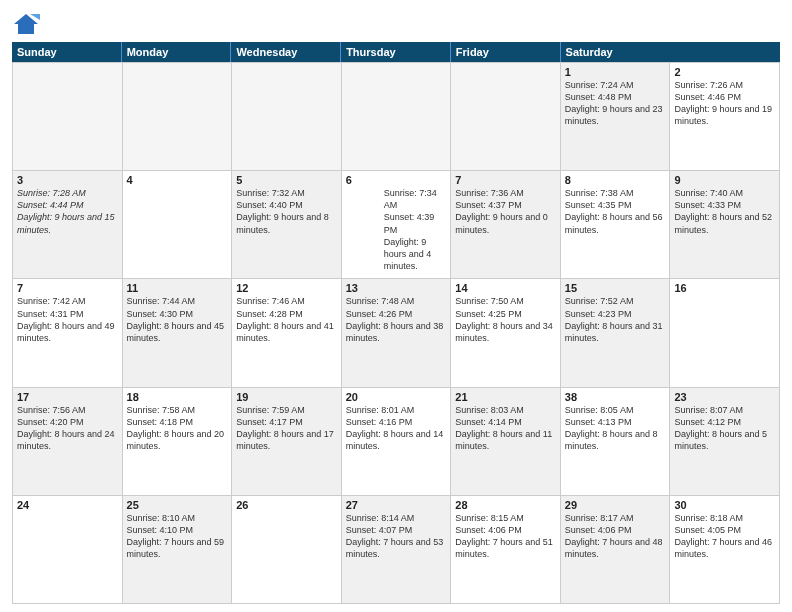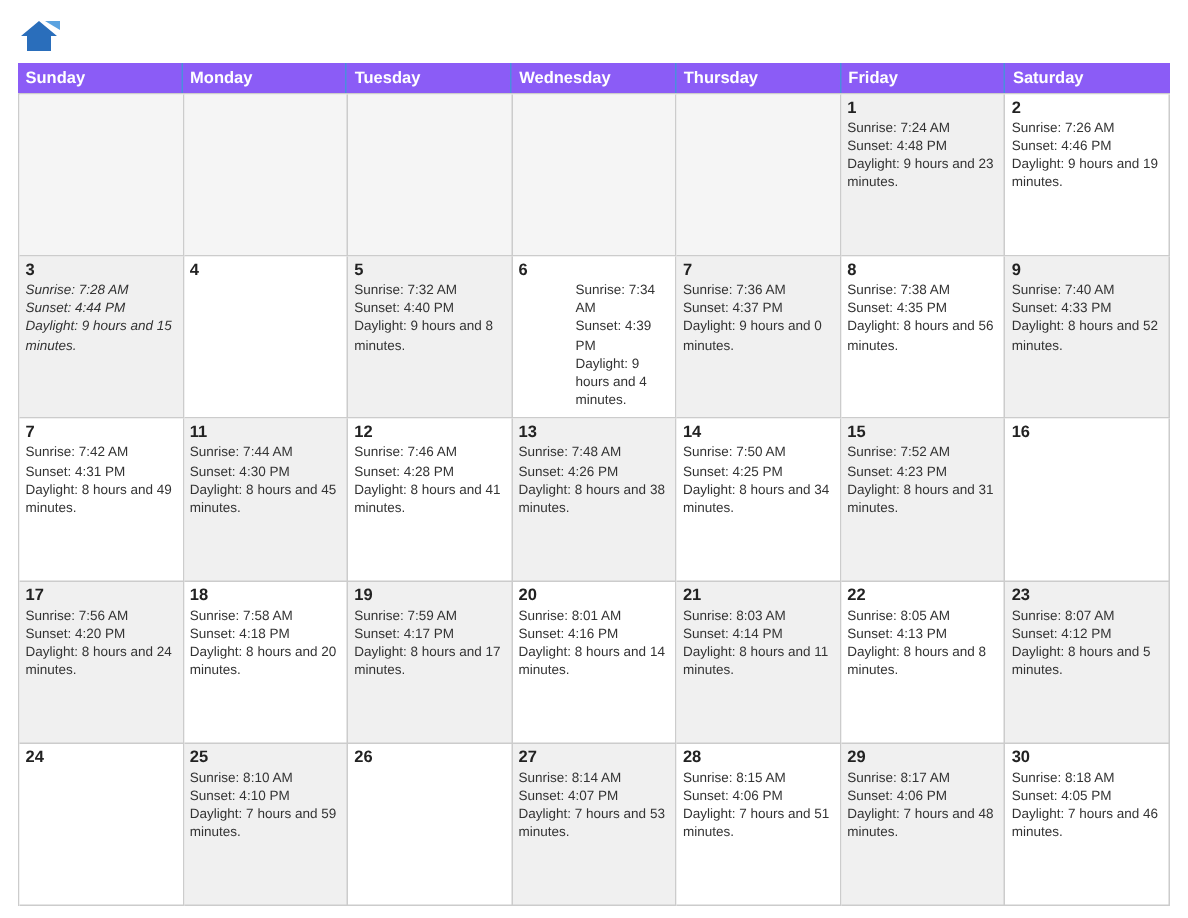--- a/index.html
+++ b/index.html
@@ -56,21 +56,21 @@
       margin-top: 2px;
     }
     .calendar {
       flex: 1;
       display: flex;
       flex-direction: column;
     }
     .cal-header {
       display: grid;
       grid-template-columns: repeat(7, 1fr);
-      background: #8b5cf6;
+      background: #0c4a6e;
     }
     .cal-header-cell {
       color: #fff;
       font-size: 11px;
       font-weight: bold;
       padding: 4px 5px;
       text-align: left;
       border-right: 1px solid #4a8edd;
     }
     .cal-header-cell:last-child { border-right: none; }
@@ -133,21 +133,20 @@
     <div class="title-section">
       <div class="month-title"></div>
       <div class="subtitle"></div>
     </div>
   </div>
 
   <div class="calendar">
     <div class="cal-header">
     <div class="cal-header-cell">Sunday</div>
         <div class="cal-header-cell">Monday</div>
-        <div class="cal-header-cell">Tuesday</div>
         <div class="cal-header-cell">Wednesday</div>
         <div class="cal-header-cell">Thursday</div>
         <div class="cal-header-cell">Friday</div>
         <div class="cal-header-cell">Saturday</div>
       </div>
     <div class="cal-body">
     <div class="cal-row">
           <div class="cal-cell empty"></div>
           <div class="cal-cell empty"></div>
           <div class="cal-cell empty"></div>
@@ -273,21 +272,21 @@
 Sunset: 4:16 PM
 Daylight: 8 hours and 14 minutes.</div>
           </div>
           <div class="cal-cell shaded">
             <span class="day-num">21</span>
             <div class="cell-text" style="white-space: pre-line;">Sunrise: 8:03 AM
 Sunset: 4:14 PM
 Daylight: 8 hours and 11 minutes.</div>
           </div>
           <div class="cal-cell">
-            <span class="day-num">22</span>
+            <span class="day-num">38</span>
             <div class="cell-text" style="white-space: pre-line;">Sunrise: 8:05 AM
 Sunset: 4:13 PM
 Daylight: 8 hours and 8 minutes.</div>
           </div>
           <div class="cal-cell shaded">
             <span class="day-num">23</span>
             <div class="cell-text" style="white-space: pre-line;">Sunrise: 8:07 AM
 Sunset: 4:12 PM
 Daylight: 8 hours and 5 minutes.</div>
           </div>

